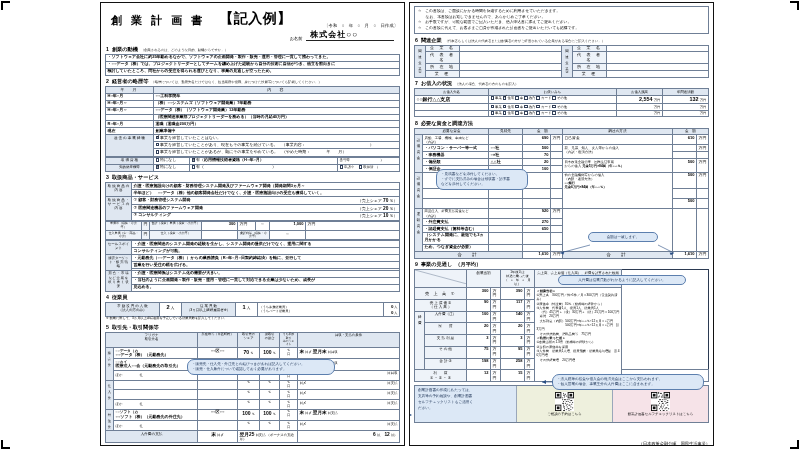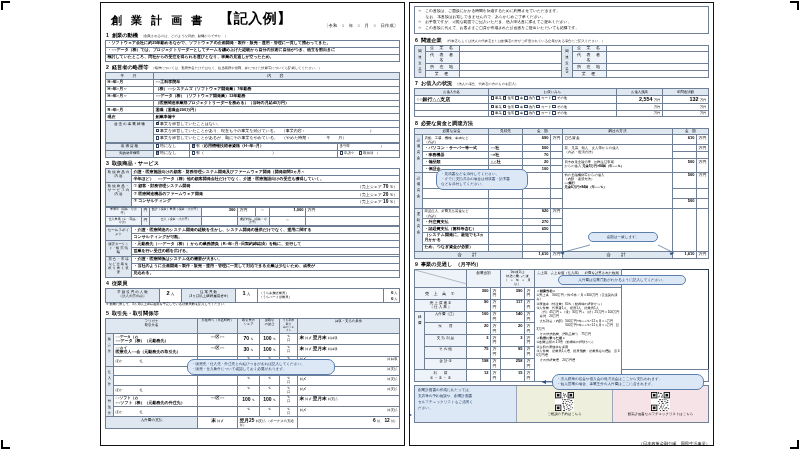--- a/index.html
+++ b/index.html
@@ -153,20 +153,24 @@
   <div class="corner tr"></div>
   <div class="corner br"></div>
 
   <div class="sheet left">
     <div class="inner">
 
       <div class="doc-title">
         <h1>創 業 計 画 書</h1>
         <span class="sample">【記入例】</span>
         <span class="dateline">〔令和　○　年　○　月　○　日作成〕</span>
+      </div>
+      <div class="name-row">
+        <span class="lbl">お名前</span>
+        <span class="val">株式会社○○</span>
       </div>
 
       <div class="sec">
         <span class="num">1</span>
         <span class="ttl">創業の動機</span>
         <span class="note">（創業されるのは、どのような目的、動機からですか。）</span>
       </div>
       <table class="f">
         <tbody>
             <tr>

